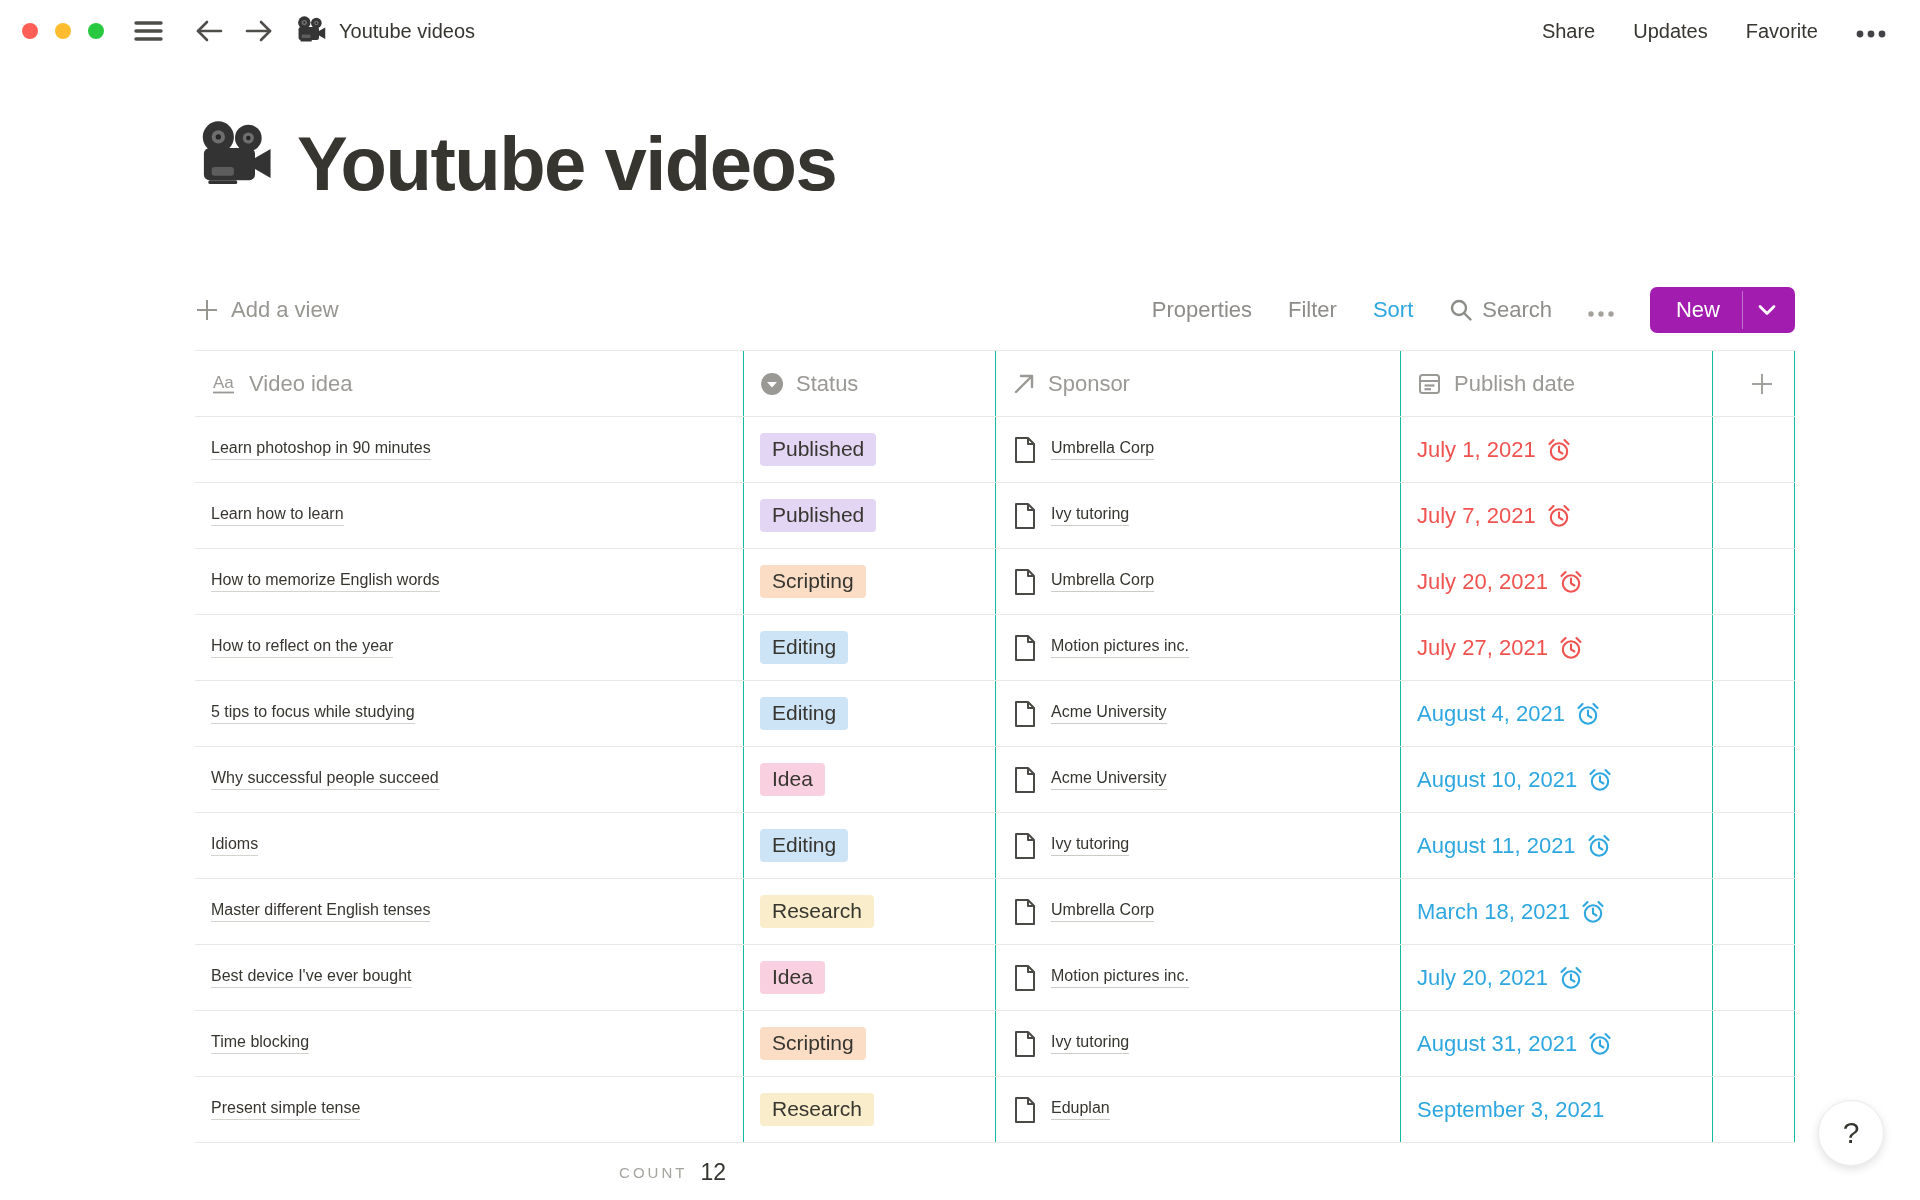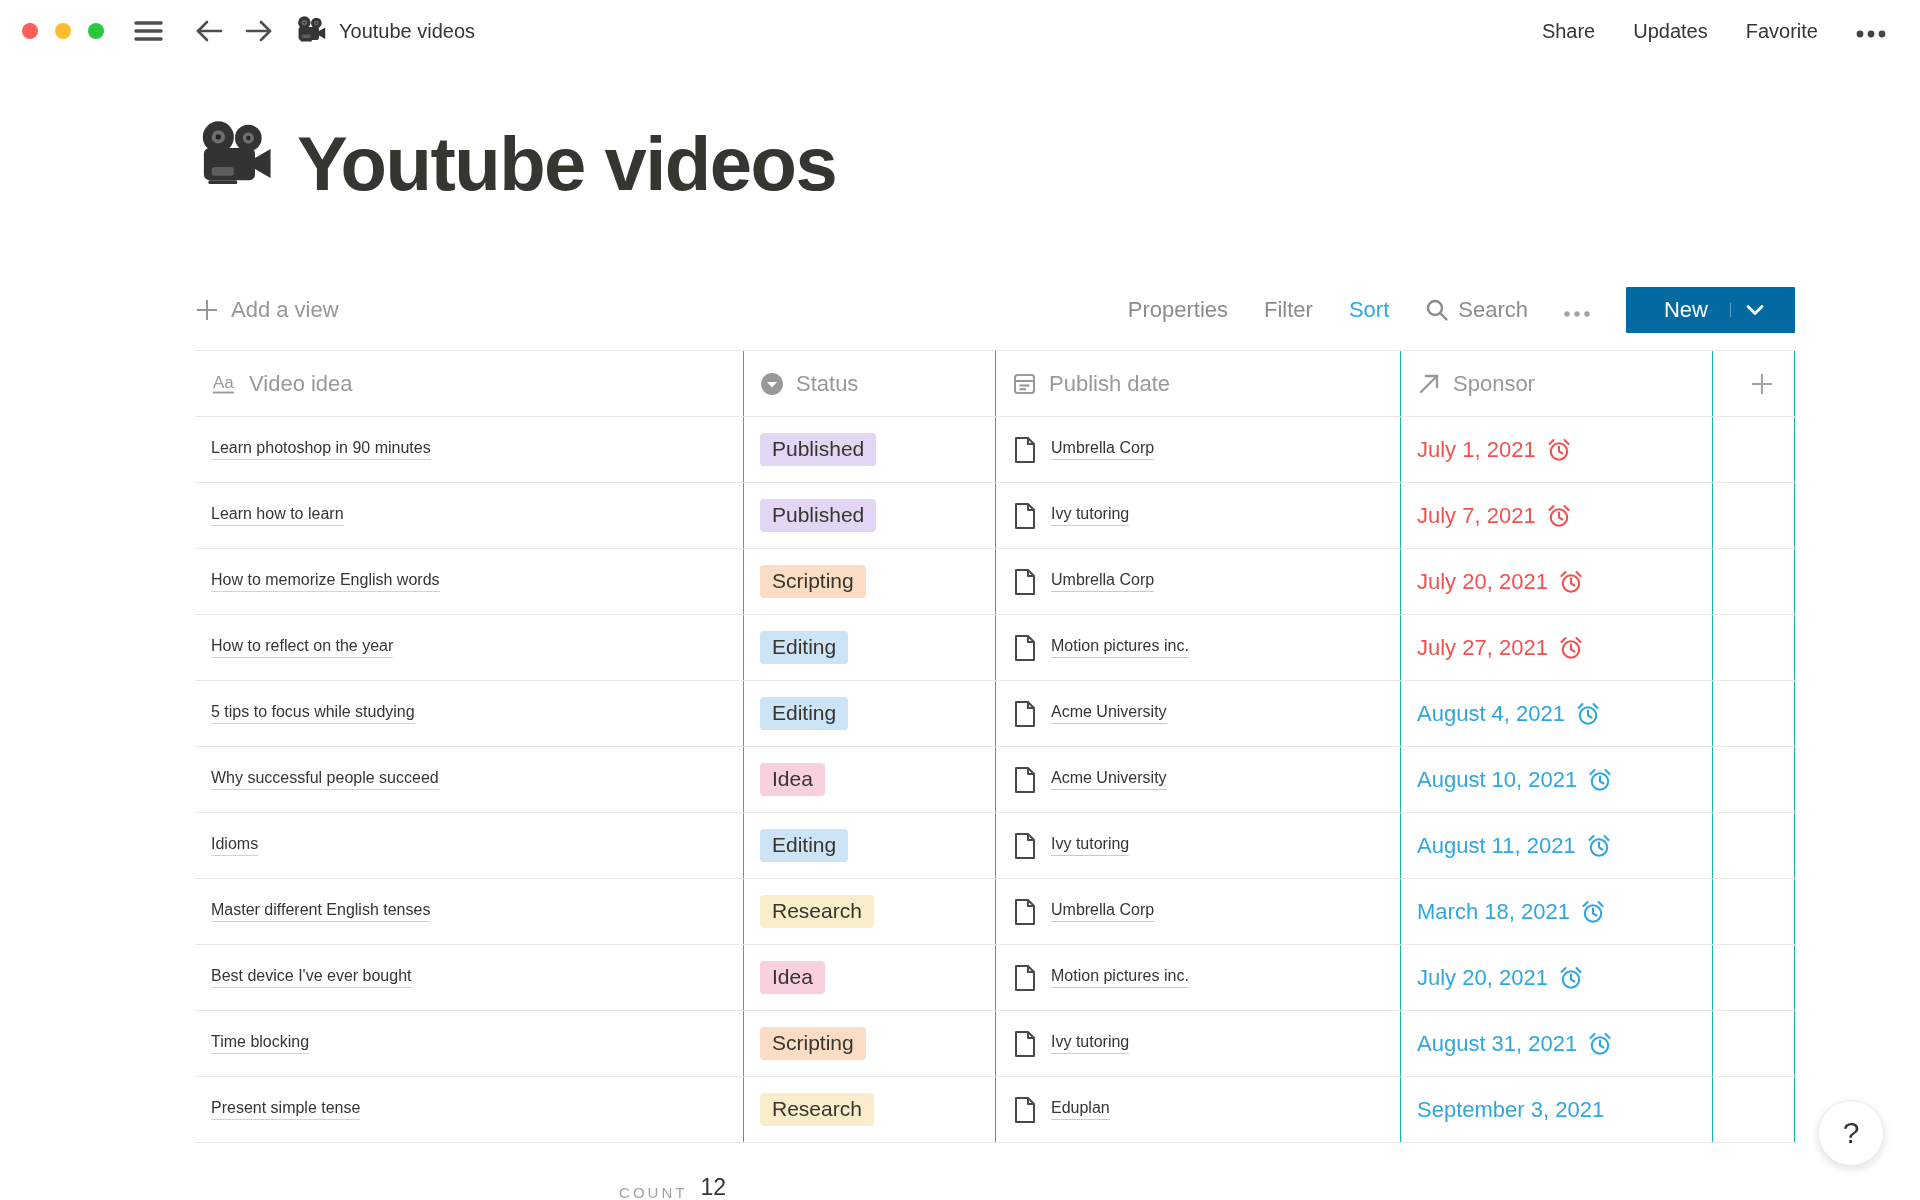--- a/index.html
+++ b/index.html
@@ -28,42 +28,42 @@
   .content{margin-left:195px;width:1600px;}
   .page-head{margin-top:56px;display:flex;align-items:flex-end;gap:22px;}
   .page-title{font-size:76px;line-height:1;font-weight:700;letter-spacing:-1.5px;margin:0;}
   
   .toolbar{margin-top:84px;display:flex;align-items:center;height:48px;}
   .add-view{display:flex;align-items:center;gap:12px;color:#989691;font-size:22px;cursor:pointer;}
   .tools{margin-left:auto;display:flex;align-items:center;gap:36px;font-size:22px;color:#8E8C88;}
   .tool{cursor:pointer;}
   .tool.active{color:#2EA7E0;}
   .search-group{display:flex;align-items:center;gap:9px;cursor:pointer;}
-  .new-btn{display:flex;align-items:stretch;background:#0369a1;border-radius:1px;height:46px;overflow:hidden;cursor:pointer;color:#fff;border:none;padding:16px;font-family:inherit;}
+  .new-btn{display:flex;align-items:stretch;background:#a21caf;border-radius:7px;height:46px;overflow:hidden;cursor:pointer;color:#fff;border:none;padding:4px;font-family:inherit;}
   .new-btn .label{display:flex;align-items:center;padding:0 22px;font-size:22px;font-weight:500;}
   .new-btn .chev{display:flex;align-items:center;padding:0 15px;border-left:1px solid rgba(255,255,255,0.38);}
   
   .table{margin-top:16px;}
   .t-row{display:grid;grid-template-columns:549px 252px 405px 312px 82px;align-items:center;height:65px;border-bottom:1px solid #E9E8E5;}
   .t-row>div{height:100%;display:flex;align-items:center;padding:0 0 0 16px;box-sizing:border-box;border-right:1px solid #14b8a6;overflow:hidden;white-space:nowrap;}
   .t-header{border-top:1px solid #E9E8E5;color:#9B9995;font-size:22px;}
   .t-header .hcell{gap:12px;cursor:pointer;}
   .t-header svg{flex:none;}
   .cell-idea .idea{font-weight:500;border-bottom:1.5px solid #D5D3CE;padding-bottom:2px;cursor:pointer;}
   .pill{display:inline-block;padding:4px 12px 5px;border-radius:4px;font-size:21px;color:#37352F;cursor:pointer;}
   .cell-sponsor{gap:13px;}
   .cell-sponsor .doc-icon{color:#4A4945;flex:none;display:flex;cursor:pointer;}
   .sponsor-name{font-weight:500;border-bottom:1.5px solid #CDCBC6;padding-bottom:2px;cursor:pointer;}
   .date{display:flex;align-items:center;gap:10px;font-size:22px;cursor:pointer;}
   .date.red{color:#F0524F;}
   .date.blue{color:#2EA7E0;}
   .date .reminder-icon{display:flex;}
   .cell-add{justify-content:center;color:#A3A19C;padding-left:0;cursor:pointer;}
   
-  .t-footer{width:549px;height:58px;display:flex;align-items:flex-end;justify-content:flex-end;gap:13px;padding-right:18px;box-sizing:border-box;}
+  .t-footer{width:549px;height:58px;display:flex;align-items:center;justify-content:flex-end;gap:13px;padding-right:18px;box-sizing:border-box;}
   .count-label{font-size:15px;letter-spacing:3px;color:#A5A39E;}
   .count-value{font-size:23px;color:#37352F;}
   
   .help-btn{position:absolute;left:1818px;top:1100px;width:64px;height:64px;border-radius:50%;background:#fff;border:1px solid #EEECEA;box-shadow:0 3px 10px rgba(0,0,0,0.12);display:flex;align-items:center;justify-content:center;font-size:30px;font-weight:500;color:#37352F;cursor:pointer;}
 </style>
 </head>
 <body>
 
 <div class="topbar">
   <div class="lights">
@@ -194,35 +194,35 @@
         <span>Video idea</span>
       </div>
       <div class="hcell">
         <svg width="24" height="24" viewBox="0 0 24 24">
             <circle cx="12" cy="12" r="11" fill="#9B9995"></circle>
             <path d="M7 10l5 5.5L17 10z" fill="#fff"></path>
           </svg>
         <span>Status</span>
       </div>
       <div class="hcell">
+        <svg width="24" height="24" viewBox="0 0 24 24" fill="none" stroke="#9B9995" stroke-width="2.4" stroke-linecap="round" stroke-linejoin="round">
+            <path d="M4 20L20 4"></path>
+            <path d="M9 4h11v11"></path>
+          </svg>
+        <span>Sponsor</span>
+      </div>
+      <div class="hcell">
         <svg width="25" height="25" viewBox="0 0 25 25" fill="none" stroke="#9B9995" stroke-width="2">
             <rect x="3" y="4" width="19" height="18" rx="2.5"></rect>
             <line x1="3" y1="10" x2="22" y2="10"></line>
             <line x1="7.5" y1="14.5" x2="17.5" y2="14.5" stroke-width="2.2"></line>
             <line x1="7.5" y1="18.2" x2="14" y2="18.2" stroke-width="2.2"></line>
           </svg>
         <span>Publish date</span>
       </div>
-      <div class="hcell">
-        <svg width="24" height="24" viewBox="0 0 24 24" fill="none" stroke="#9B9995" stroke-width="2.4" stroke-linecap="round" stroke-linejoin="round">
-            <path d="M4 20L20 4"></path>
-            <path d="M9 4h11v11"></path>
-          </svg>
-        <span>Sponsor</span>
-      </div>
       <div class="cell-add">
         <svg width="26" height="26" viewBox="0 0 26 26" fill="none" stroke="#A3A19C" stroke-width="2">
             <path d="M13 3v20M3 13h20"></path>
           </svg>
       </div>
     </div>
 
     <div id="rows">
   <div class="t-row">
     <div class="cell-idea">

